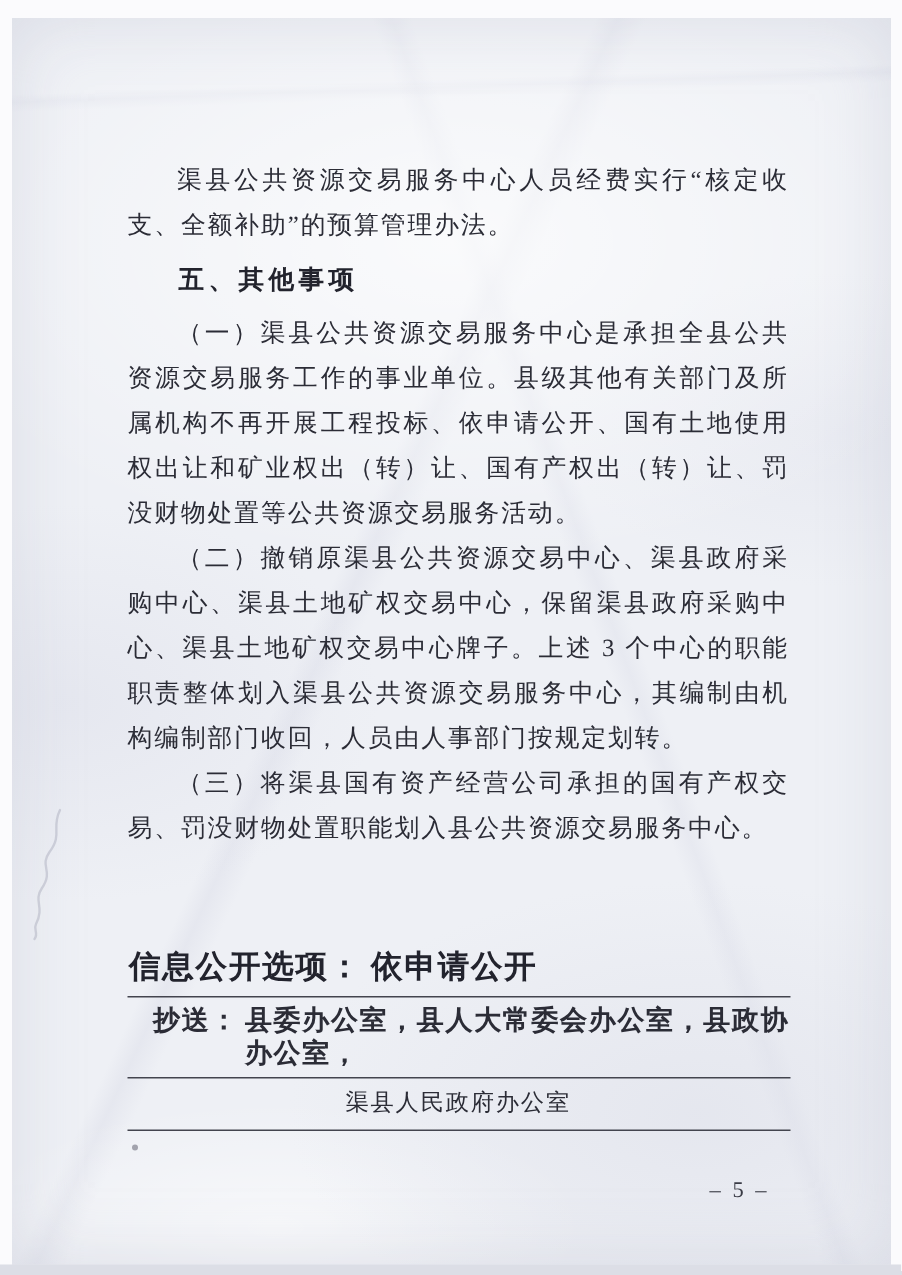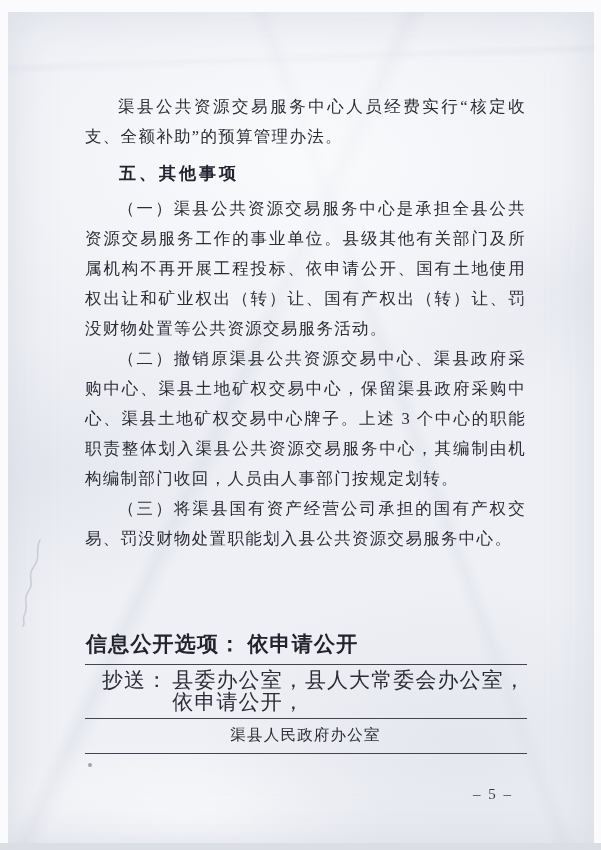--- a/index.html
+++ b/index.html
@@ -20,44 +20,45 @@
       radial-gradient(ellipse 520px 300px at 50% 18%, rgba(255,255,255,.70), transparent 72%),
       radial-gradient(ellipse 260px 150px at 94% 33%, rgba(224,226,236,.45), transparent 70%),
       radial-gradient(ellipse 300px 120px at 30% 97%, rgba(255,255,255,.55), transparent 70%),
       linear-gradient(115deg, rgba(255,255,255,0) 40%, rgba(210,212,226,.30) 41.5%, rgba(255,255,255,0) 43.5%),
       linear-gradient(70deg, rgba(255,255,255,0) 61%, rgba(214,216,229,.28) 62.5%, rgba(255,255,255,0) 64%),
       linear-gradient(178deg, rgba(255,255,255,0) 6%, rgba(216,218,230,.30) 6.6%, rgba(255,255,255,0) 7.4%),
       #eef0f5;
     box-shadow: inset 0 0 46px rgba(187,189,204,.38);
   }
   .content {
-    position:absolute; top:80px; left:77px; width:441px;
+    position:absolute; top:93px; left:77px; width:441px;
     color:#2b2c36; font-size:16.5px; line-height:30px;
     letter-spacing:1.3px; text-align:justify;
   }
   .content p { margin:0; text-indent:2em; }
   .heading {
     font-family:Liberation Serif, serif;
     font-weight:bold; font-size:17px; color:#22232d;
     margin:7px 0 5px; text-indent:2em; letter-spacing:3px; line-height:30px;
   }
   .footer {
     position:absolute; top:618px; left:77px; width:442px; color:#2b2c36;
   }
   .disclosure {
     font-family:"Liberation Sans","DejaVu Sans",sans-serif;
     font-weight:bold; font-size:21px; color:#22232d;
     letter-spacing:1.2px; padding:0 0 6px 1px;
     border-bottom:1.5px solid #43444e;
   }
   .disclosure .val { margin-left:6px; }
   .cc {
-    display:flex; font-size:21px; line-height:21.5px;
+    display:flex; font-size:18px; line-height:21.5px;
     letter-spacing:1.1px; padding:5px 0 5px 17px;
     border-bottom:1.5px solid #43444e;
+    font-weight:bold;
   }
   .cc-label { white-space:nowrap; margin-right:4px; }
   .cc-line { display:block; }
   .issuer-row {
     display:flex; justify-content:center; align-items:center;
     font-size:15.5px; letter-spacing:1.2px;
     padding:6px 2px 7px 1px;
     border-bottom:1.5px solid #43444e;
   }
   .page-num {
@@ -89,21 +90,21 @@
       <p>（三）将渠县国有资产经营公司承担的国有产权交易、罚没财物处置职能划入县公共资源交易服务中心。</p>
     </div>
 
     <div class="footer">
       <div class="disclosure">
         <span>信息公开选项：</span><span class="val">依申请公开</span>
       </div>
       <div class="cc">
         <span class="cc-label">抄送：</span>
         <span class="cc-text">
-          <span class="cc-line">县委办公室，县人大常委会办公室，依申请公开，</span>
+          <span class="cc-line">县委办公室，县人大常委会办公室，县政协办公室，</span>
         </span>
       </div>
       <div class="issuer-row">
         <span>渠县人民政府办公室</span>
       </div>
     </div>
 
     <div class="page-num">– 5 –</div>
   </div>
   <div class="scan-bottom-band"></div>

